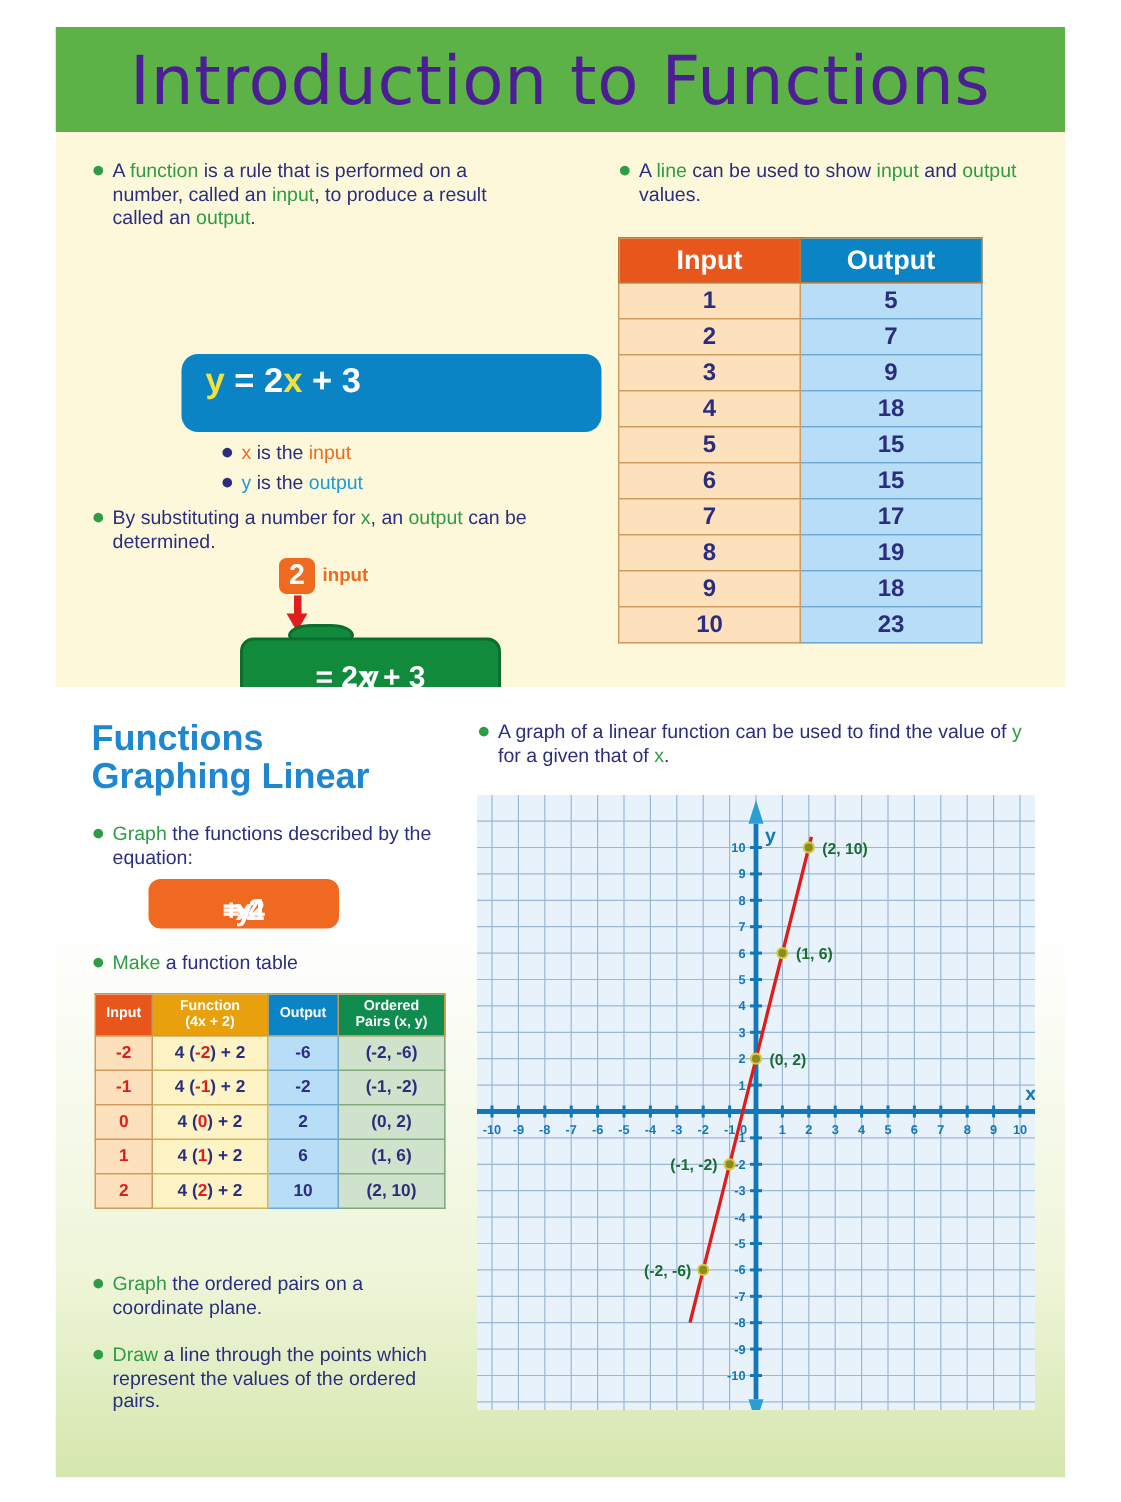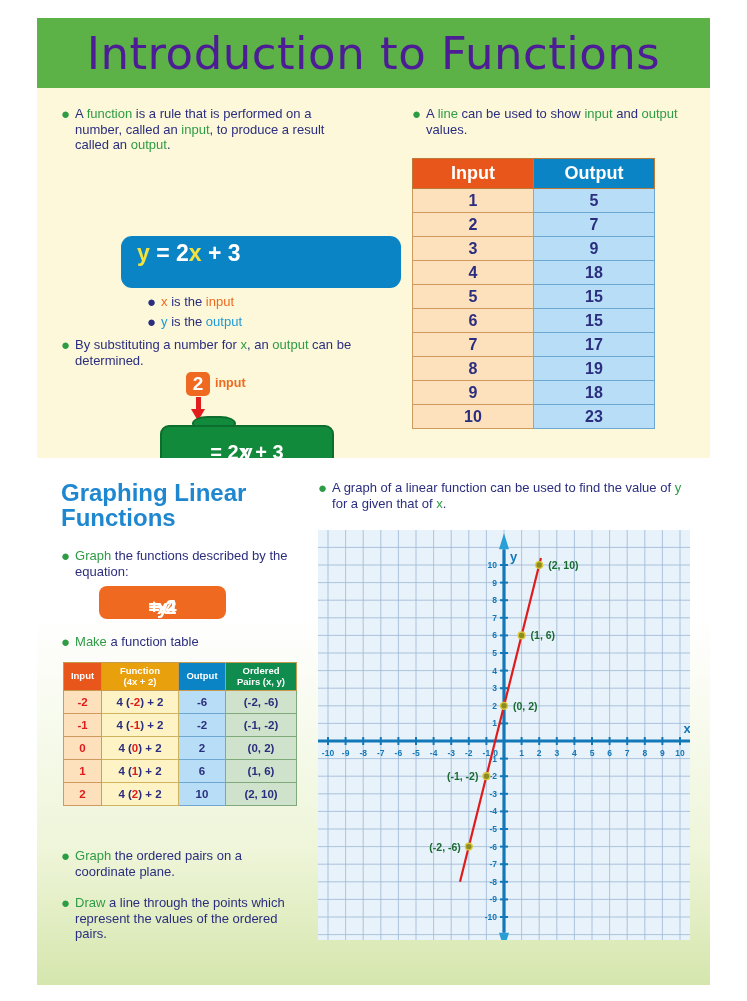--- a/index.html
+++ b/index.html
@@ -196,22 +196,22 @@
           </tr>
         </tbody>
     </table>
   </div>
 
   <div class="divider"></div>
 
   <div class="bot-sec">
 
     <div class="secheading">
+      <div>Functions</div>
       <div>Graphing Linear</div>
-      <div>Functions</div>
     </div>
 
     <div class="bullet-row" style="left:24px;top:90px;width:230px;">
       <span class="dot">●</span>
       <span class="btxt"><span class="g">Graph</span><span> the functions described by the equation:</span></span>
     </div>
 
     <div class="eqbox2">
       <span>
           <span class="ylw">y</span>

